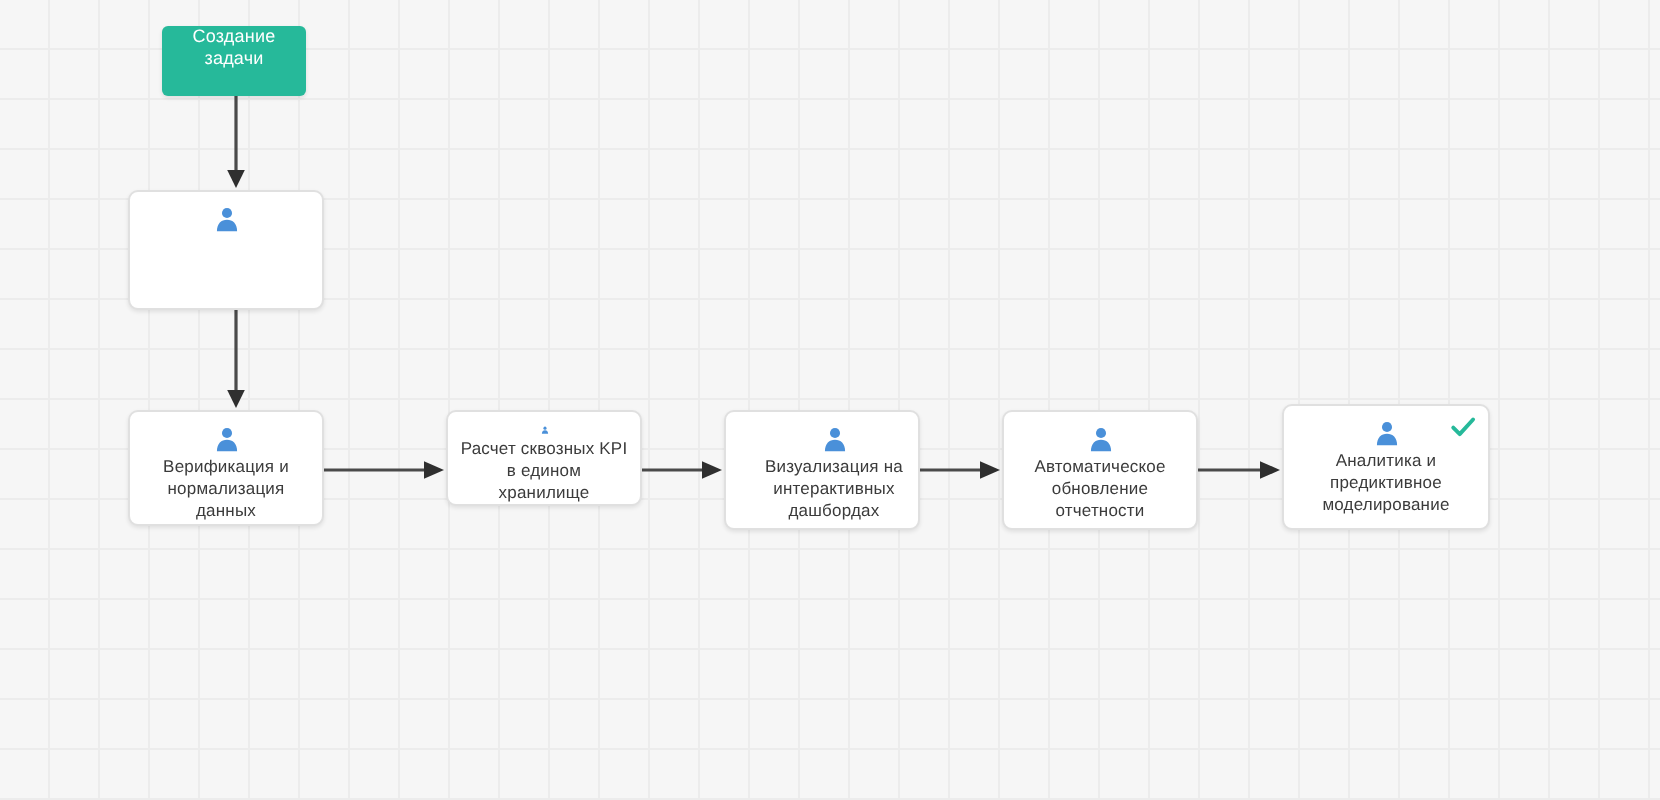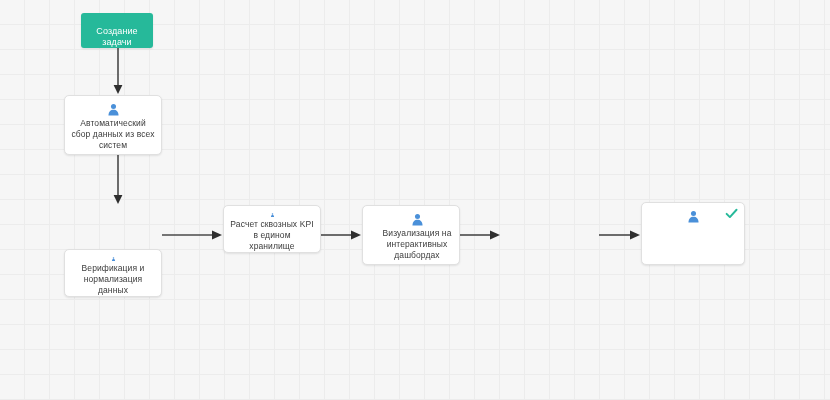--- a/index.html
+++ b/index.html
@@ -28,21 +28,21 @@
     box-sizing: border-box;
     display: flex;
     flex-direction: column;
     align-items: center;
     justify-content: flex-start;
   }
   .node.start {
     background: #26b99a;
     border-radius: 3px;
     color: #ffffff;
-    justify-content: flex-end;
+    justify-content: flex-start;
     box-shadow: 0 1px 2px rgba(0,0,0,0.10);
   }
   .node.task {
     background: #ffffff;
     border: 1px solid #e0e0e0;
     border-radius: 5px;
     box-shadow: 0 1px 2px rgba(0,0,0,0.09);
     padding-top: 7px;
   }
   .node-label {
@@ -133,26 +133,23 @@
   <div class="node start" style="left:81px; top:13px; width:72px; height:35px;">
     <div class="node-label">Создание
 задачи</div>
   </div>
 
   <div class="node task" style="left:64px; top:95px; width:98px; height:60px;">
     <svg class="user-icon" viewBox="0 0 16 16">
       <circle cx="8" cy="4.3" r="3.1" fill="#4a90d9"></circle>
       <path d="M1.8 15.5 C1.8 10.6 4.5 8.4 8 8.4 C11.5 8.4 14.2 10.6 14.2 15.5 Z" fill="#4a90d9"></path>
     </svg>
-    <div class="node-label">Автоматический
-сбор данных из всех
-систем</div>
-  </div>
-
-  <div class="node task" style="left:64px; top:205px; width:98px; height:48px;margin-top:44px;">
+  </div>
+
+  <div class="node task" style="left:64px; top:205px; width:98px; height:58px;">
     <svg class="user-icon" viewBox="0 0 16 16">
       <circle cx="8" cy="4.3" r="3.1" fill="#4a90d9"></circle>
       <path d="M1.8 15.5 C1.8 10.6 4.5 8.4 8 8.4 C11.5 8.4 14.2 10.6 14.2 15.5 Z" fill="#4a90d9"></path>
     </svg>
     <div class="node-label">Верификация и
 нормализация
 данных</div>
   </div>
 
   <div class="node task" style="left:223px; top:205px; width:98px; height:48px;">
@@ -168,24 +165,36 @@
   <div class="node task" style="left:362px; top:205px; width:98px; height:60px;padding-left:12px;">
     <svg class="user-icon" viewBox="0 0 16 16">
       <circle cx="8" cy="4.3" r="3.1" fill="#4a90d9"></circle>
       <path d="M1.8 15.5 C1.8 10.6 4.5 8.4 8 8.4 C11.5 8.4 14.2 10.6 14.2 15.5 Z" fill="#4a90d9"></path>
     </svg>
     <div class="node-label">Визуализация на
 интерактивных
 дашбордах</div>
   </div>
 
+  <div class="node task" style="left:501px; top:205px; width:98px; height:60px;">
+    <svg class="user-icon" viewBox="0 0 16 16">
+      <circle cx="8" cy="4.3" r="3.1" fill="#4a90d9"></circle>
+      <path d="M1.8 15.5 C1.8 10.6 4.5 8.4 8 8.4 C11.5 8.4 14.2 10.6 14.2 15.5 Z" fill="#4a90d9"></path>
+    </svg>
+    <div class="node-label">Автоматическое
+обновление
+отчетности</div>
+  </div>
 
   <div class="node task" style="left:641px; top:202px; width:104px; height:63px; position:absolute;">
     <svg class="user-icon" viewBox="0 0 16 16">
       <circle cx="8" cy="4.3" r="3.1" fill="#4a90d9"></circle>
       <path d="M1.8 15.5 C1.8 10.6 4.5 8.4 8 8.4 C11.5 8.4 14.2 10.6 14.2 15.5 Z" fill="#4a90d9"></path>
     </svg>
     <svg class="check-icon" viewBox="0 0 16 16">
       <path d="M2 8.4 L6 12.4 L14.2 3.4" fill="none" stroke="#26b99a" stroke-width="2.4" stroke-linecap="round" stroke-linejoin="round"></path>
     </svg>
+    <div class="node-label">Аналитика и
+предиктивное
+моделирование</div>
   </div>
 
 </div>
 
 </body></html>

